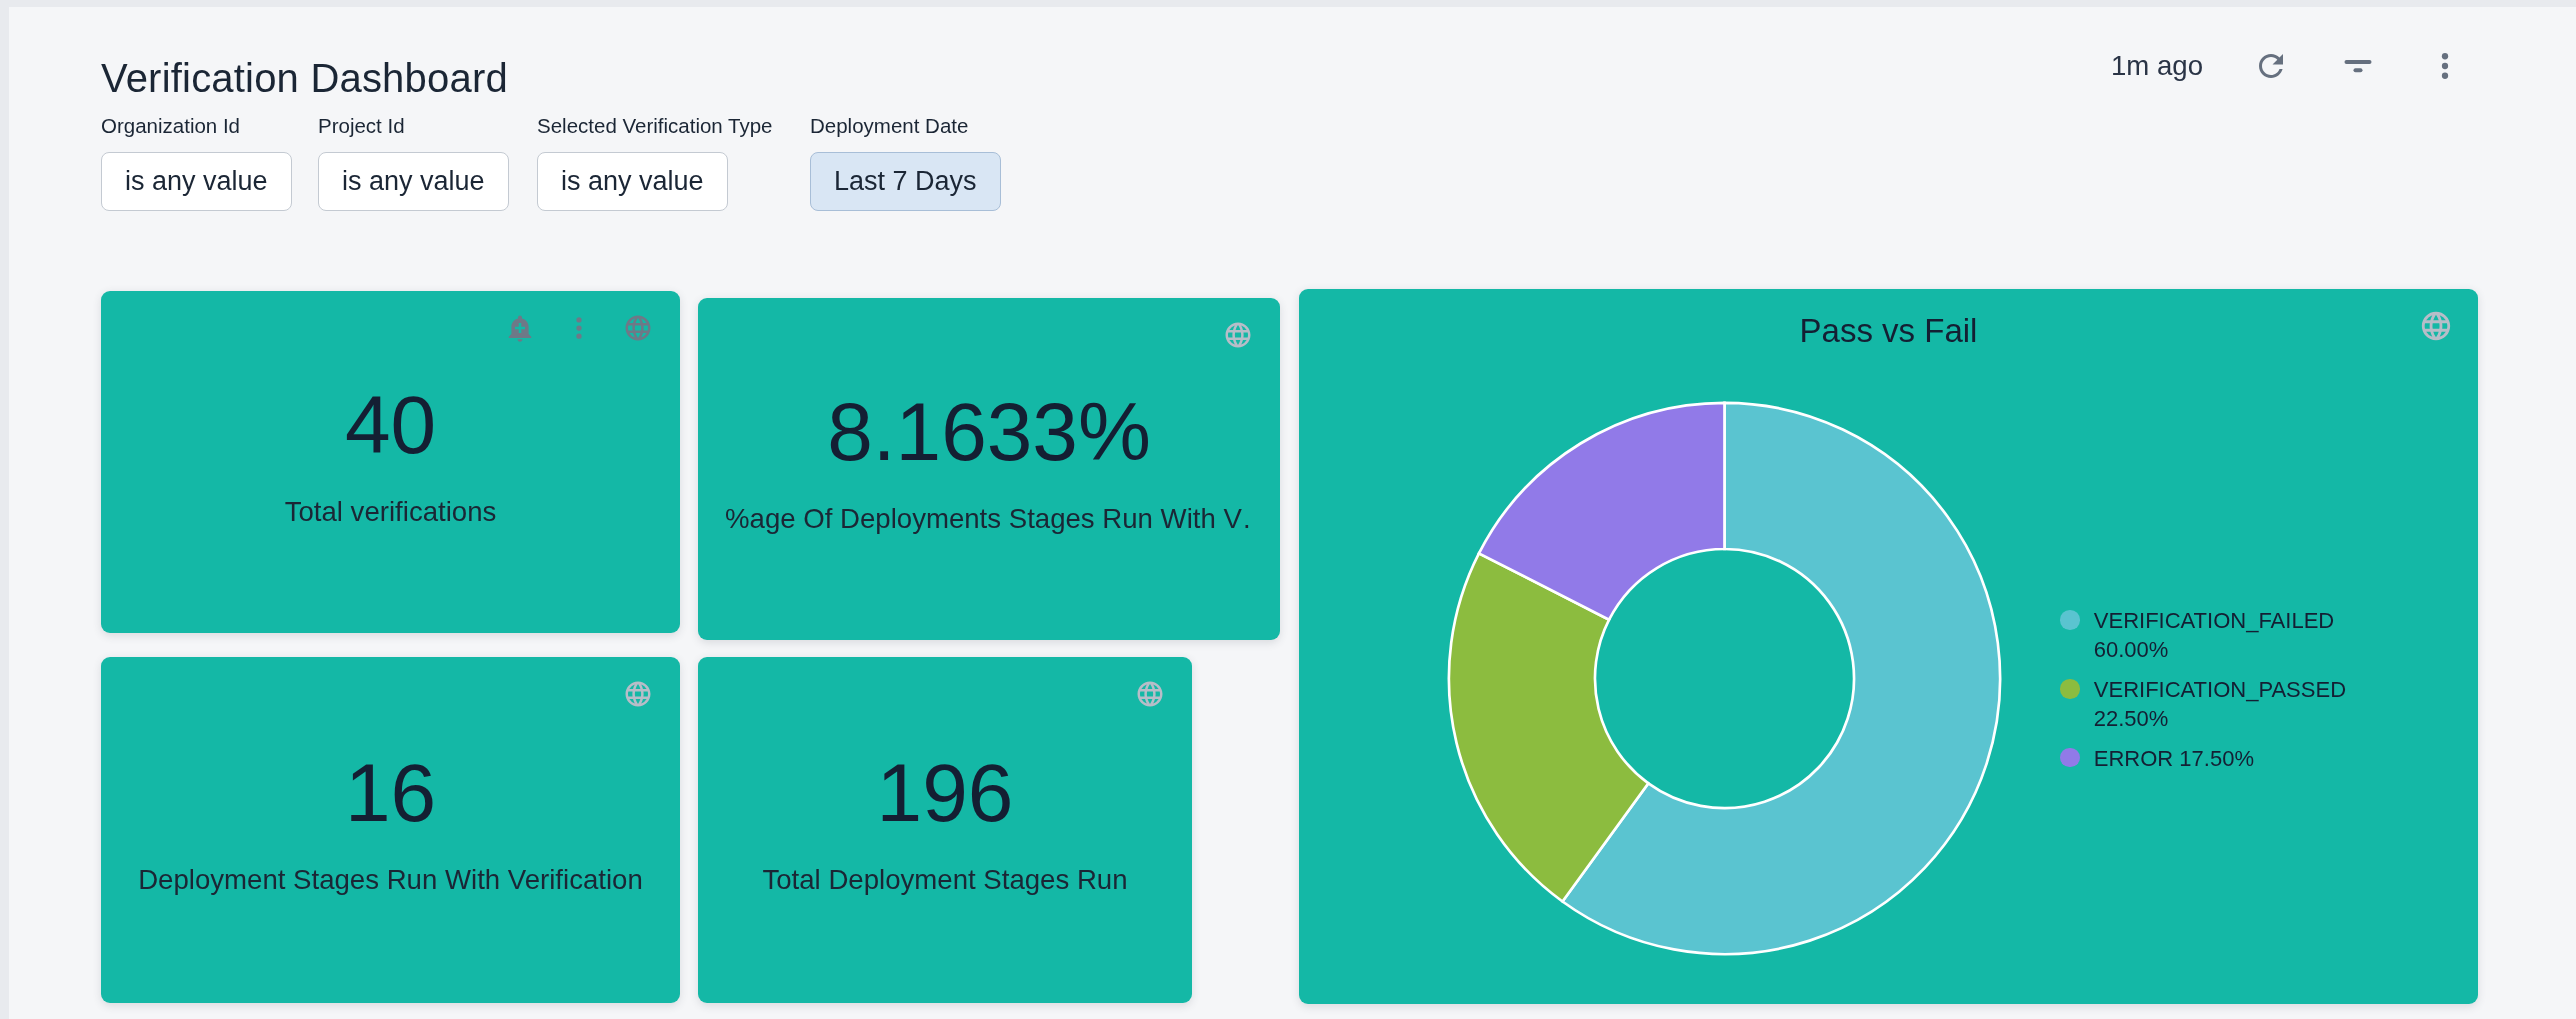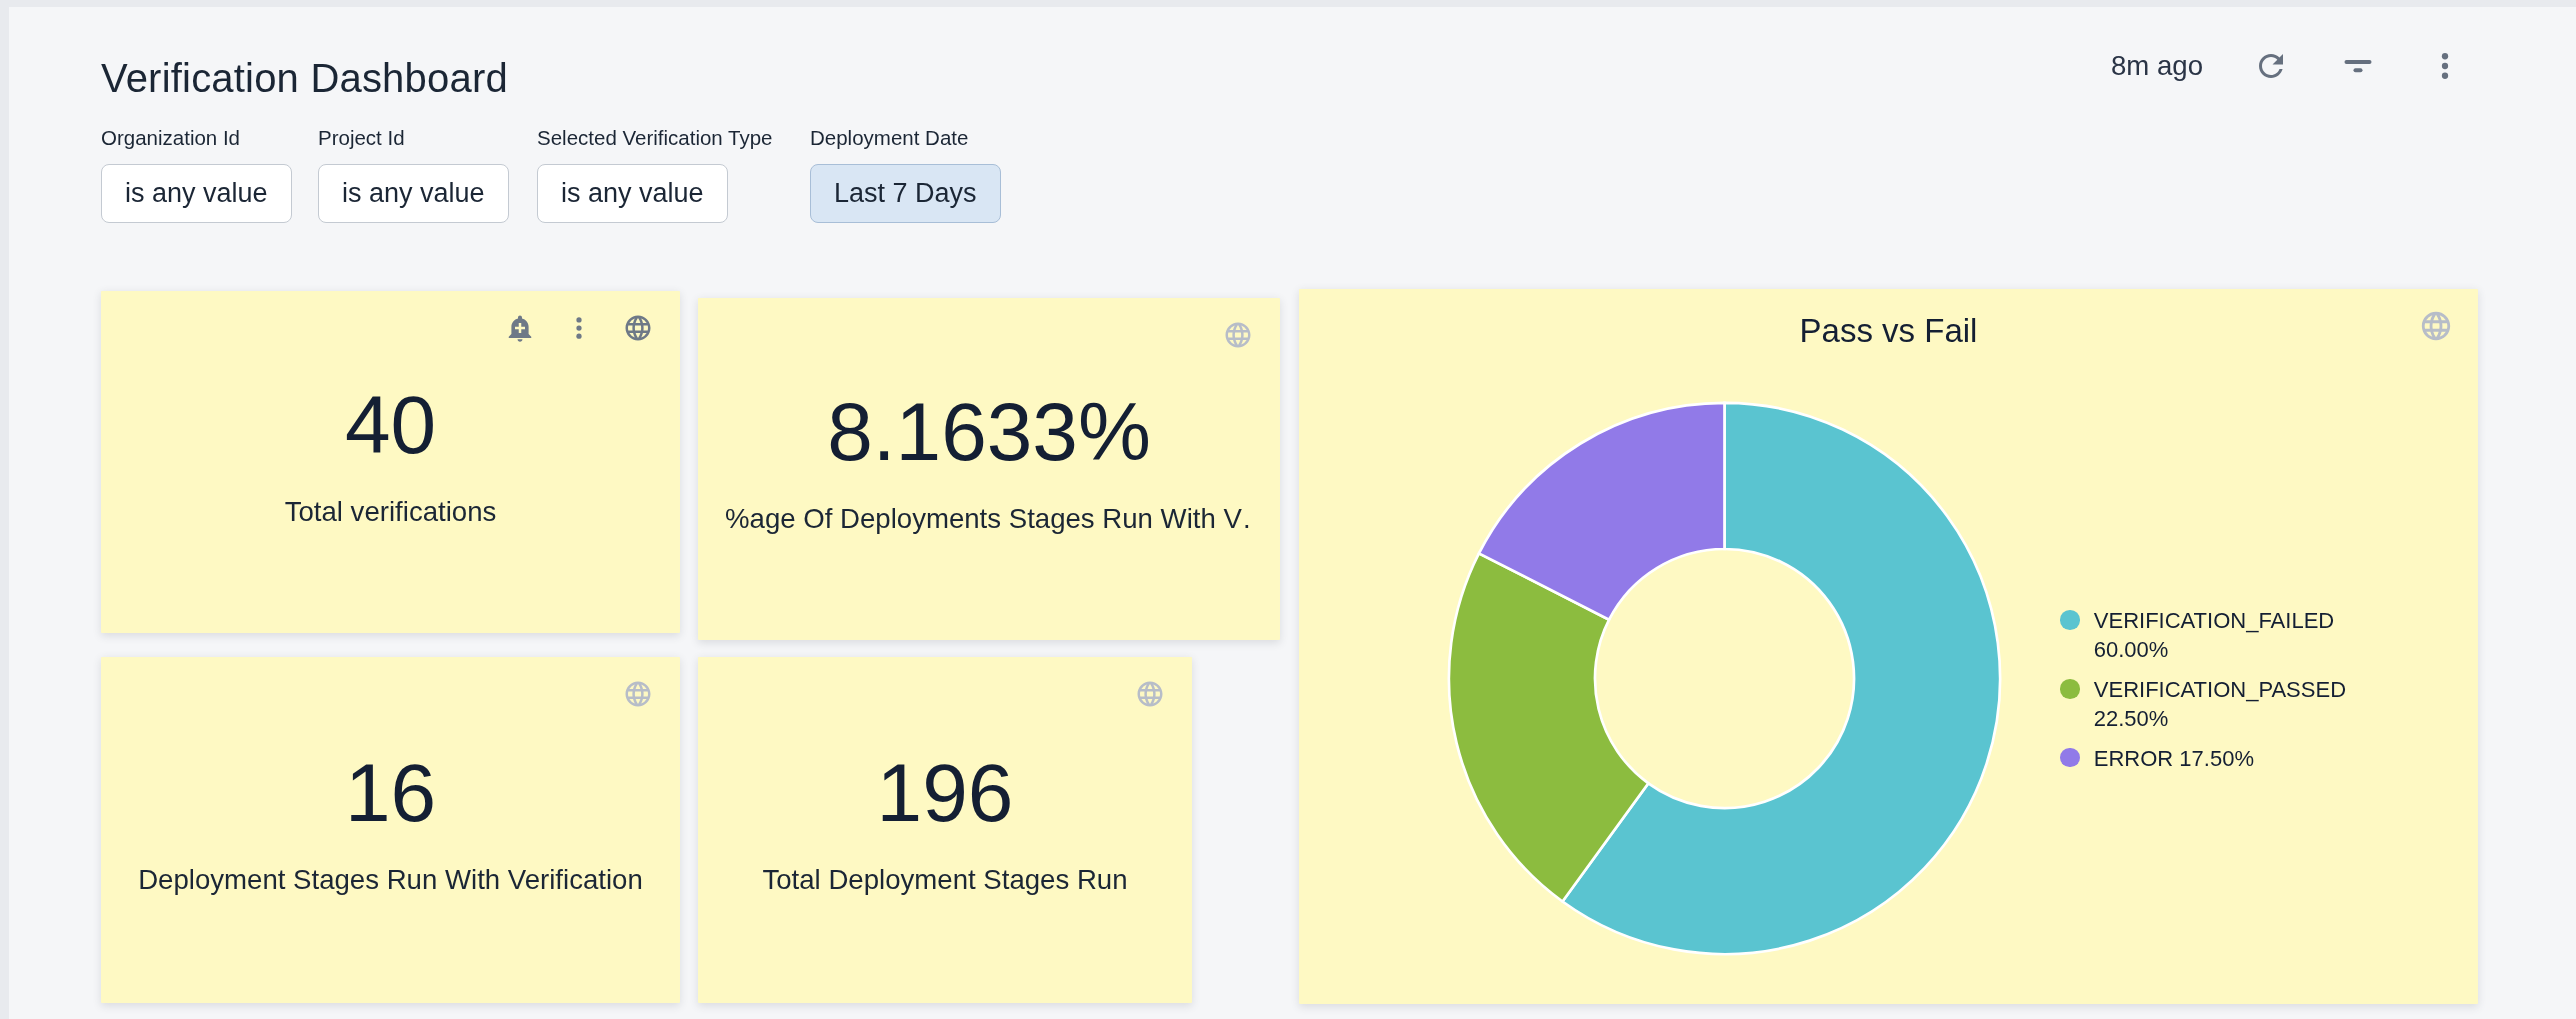--- a/index.html
+++ b/index.html
@@ -8,30 +8,30 @@
   .dash-surface { position:absolute; left:9px; top:7.1px; right:0; bottom:0; background:#f5f6f8; }
 
   
   .dash-title { position:absolute; left:101px; top:44px; font-size:40px; font-weight:500; color:#1b2635; letter-spacing:0.2px;margin-top:12px; }
   .header-actions { position:absolute; top:46px; right:112px; display:flex; align-items:center; gap:48px; }
   .updated-ago { font-size:27.6px; color:#2a3446; }
   .icon-btn { width:39px; height:39px; display:flex; align-items:center; justify-content:center; cursor:pointer; border:none; background:transparent; }
   .icon-btn svg { width:36px; height:36px; fill:#66707f; }
 
   
-  .filter-group { position:absolute; top:126px; }
+  .filter-group { position:absolute; top:114px; }
   .filter-label { font-size:20.5px; font-weight:500; color:#1b2635; white-space:nowrap; }
   .filter-value { margin-top:14.2px; height:59px; display:inline-flex; align-items:center; padding:0 23px;
                   background:#ffffff; border:1.8px solid #c4cad2; border-radius:8px;
                   font-size:27px; color:#1b2635; white-space:nowrap; cursor:pointer; }
   .filter-value.active { background:#d9e6f4; border-color:#a8bed7; }
   .fg-0 { left:101px; } .fg-1 { left:318px; } .fg-2 { left:537px; } .fg-3 { left:810px; }
 
   
-  .card { position:absolute; background:#fef9c3; border-radius:1px;
+  .card { position:absolute; background:#14b8a6; border-radius:9px;
           box-shadow:0 2.7px 9px rgba(55,62,75,0.14); }
   .card-1 { left:101px; top:291px; width:579px; height:342px; }
   .card-2 { left:698px; top:298px; width:582px; height:342px; }
   .card-3 { left:101px; top:657px; width:579px; height:346px; }
   .card-4 { left:698px; top:657px; width:494px; height:346px; }
   .card-chart { left:1299px; top:289px; width:1179px; height:715px; }
 
   .card-toolbar { position:absolute; top:19.6px; right:25px; display:flex; align-items:center; gap:25px; z-index:2; }
   .card-toolbar .icon-btn { width:34px; height:34px; }
   .card-toolbar .icon-btn svg { width:30px; height:30px; fill:#6e7987; }
@@ -55,21 +55,21 @@
   .legend-text { font-size:22px; line-height:1.32; color:#141f33; max-width:285px; }
 </style>
 </head>
 <body>
 
 <div id="page">
   <div class="dash-surface"></div>
 
   <div class="dash-title">Verification Dashboard</div>
   <div class="header-actions">
-    <span class="updated-ago">8m ago</span>
+    <span class="updated-ago">1m ago</span>
     <button class="icon-btn">
       <svg viewBox="0 0 24 24">
         <path d="M17.65 6.35C16.2 4.9 14.21 4 12 4c-4.42 0-7.99 3.58-7.99 8s3.57 8 7.99 8c3.73 0 6.84-2.55 7.73-6h-2.08c-.82 2.33-3.04 4-5.65 4-3.31 0-6-2.69-6-6s2.69-6 6-6c1.66 0 3.14.69 4.22 1.78L13 11h7V4l-2.35 2.35z"></path>
       </svg>
     </button>
     <button class="icon-btn">
       <svg viewBox="0 0 24 24">
         <rect x="3" y="8" width="18" height="2.6" rx="1.3"></rect>
         <rect x="9" y="13.5" width="6" height="2.6" rx="1.3"></rect>
       </svg>

